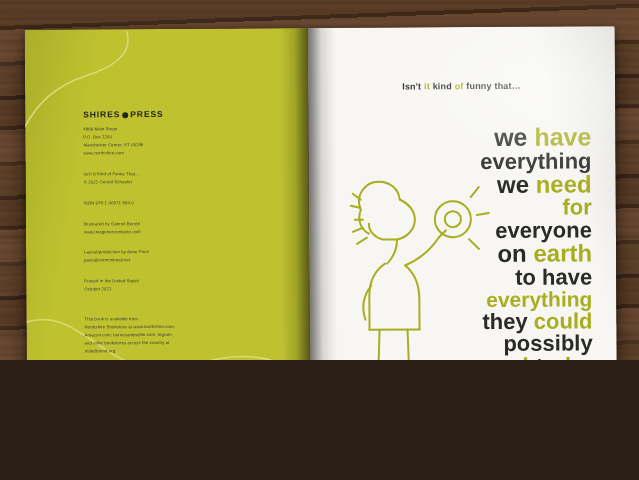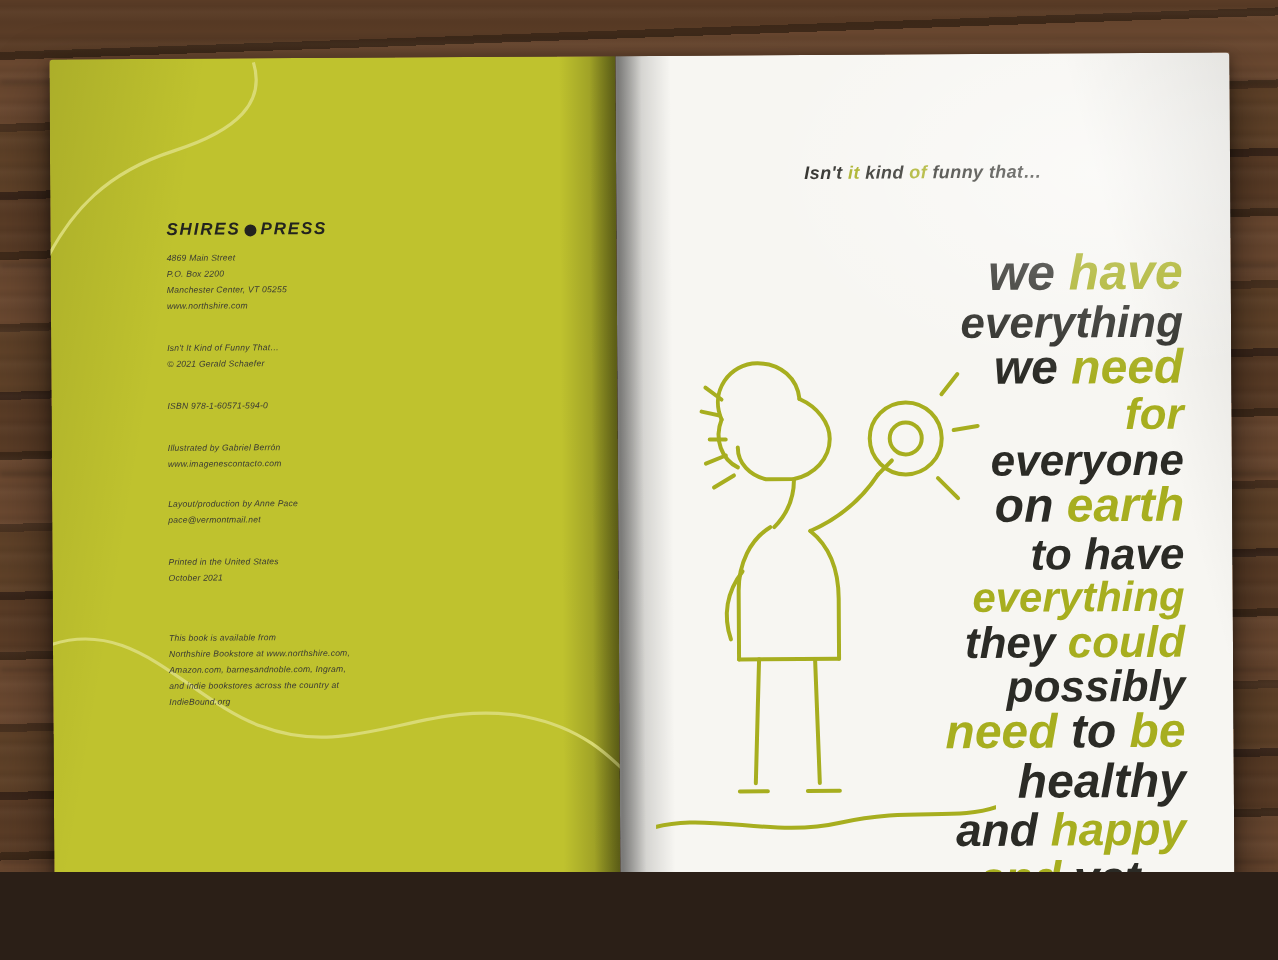--- a/index.html
+++ b/index.html
@@ -10,38 +10,37 @@
   body {
     width: 639px;
     height: 480px;
     overflow: hidden;
     font-family: "Liberation Sans", sans-serif;
   }
 
   #scene {
     position: relative;
     width: 639px;
-    height: 436px;
+    height: 360px;
     background:
       repeating-linear-gradient(180deg,
         rgba(0,0,0,0.00) 0px,
         rgba(0,0,0,0.05) 3px,
         rgba(255,255,255,0.02) 6px,
         rgba(0,0,0,0.04) 11px,
         rgba(0,0,0,0.00) 16px),
       repeating-linear-gradient(178deg,
         #5a3c26 0px, #5a3c26 26px,
         #3f2a1a 26px, #3f2a1a 30px,
         #6a4830 30px, #6a4830 62px,
         #4a3220 62px, #4a3220 66px,
         #5f4128 66px, #5f4128 96px,
         #3a261a 96px, #3a261a 100px),
       #503520;
     overflow: hidden;
-    font-style: italic;
   }
 
   
   .grain {
     position: absolute;
     left: 0; right: 0;
     height: 2px;
     background: rgba(0,0,0,0.18);
     filter: blur(1px);
   }

